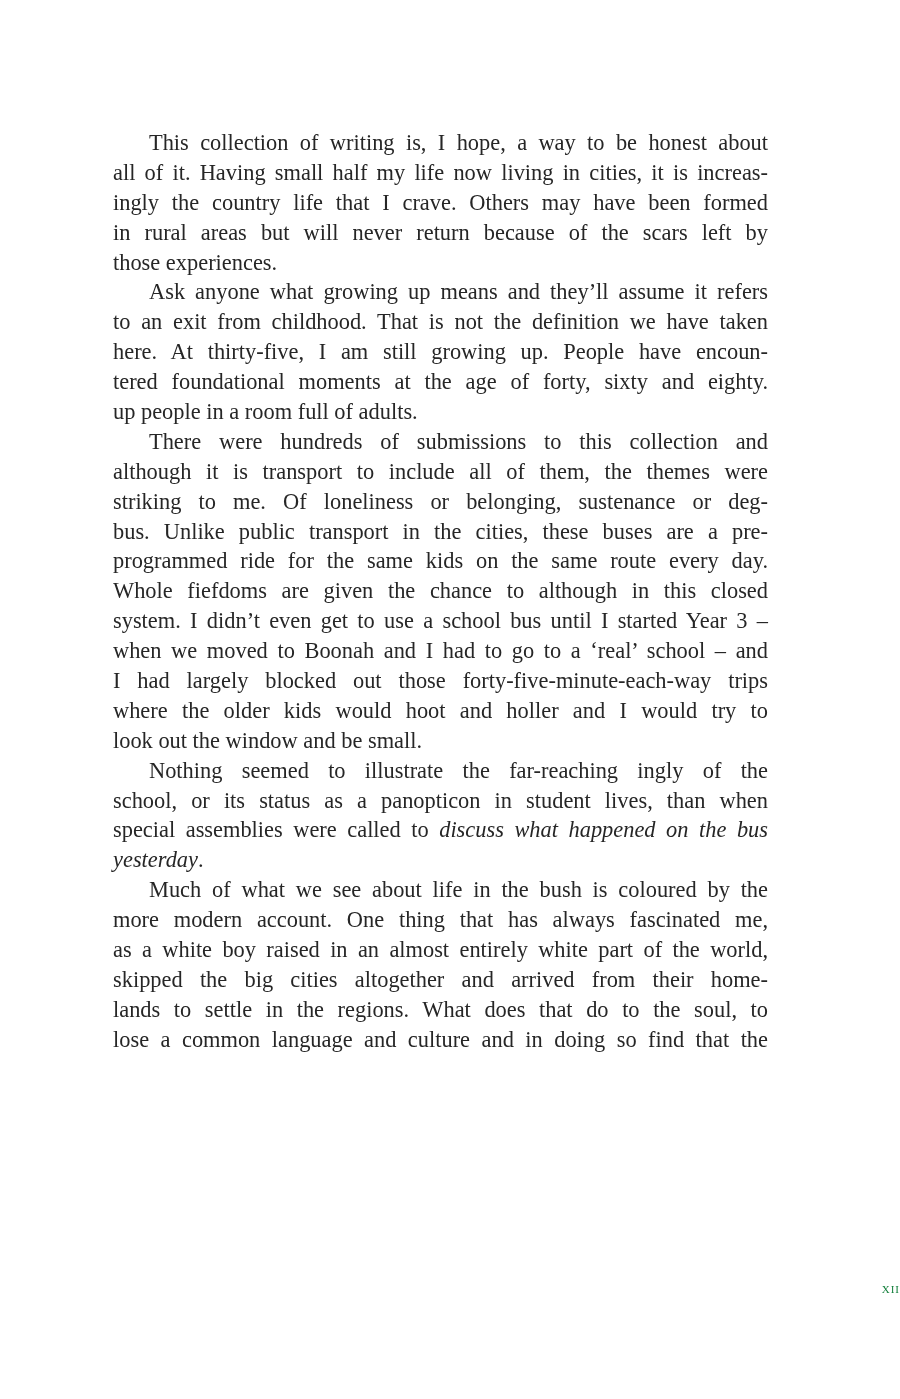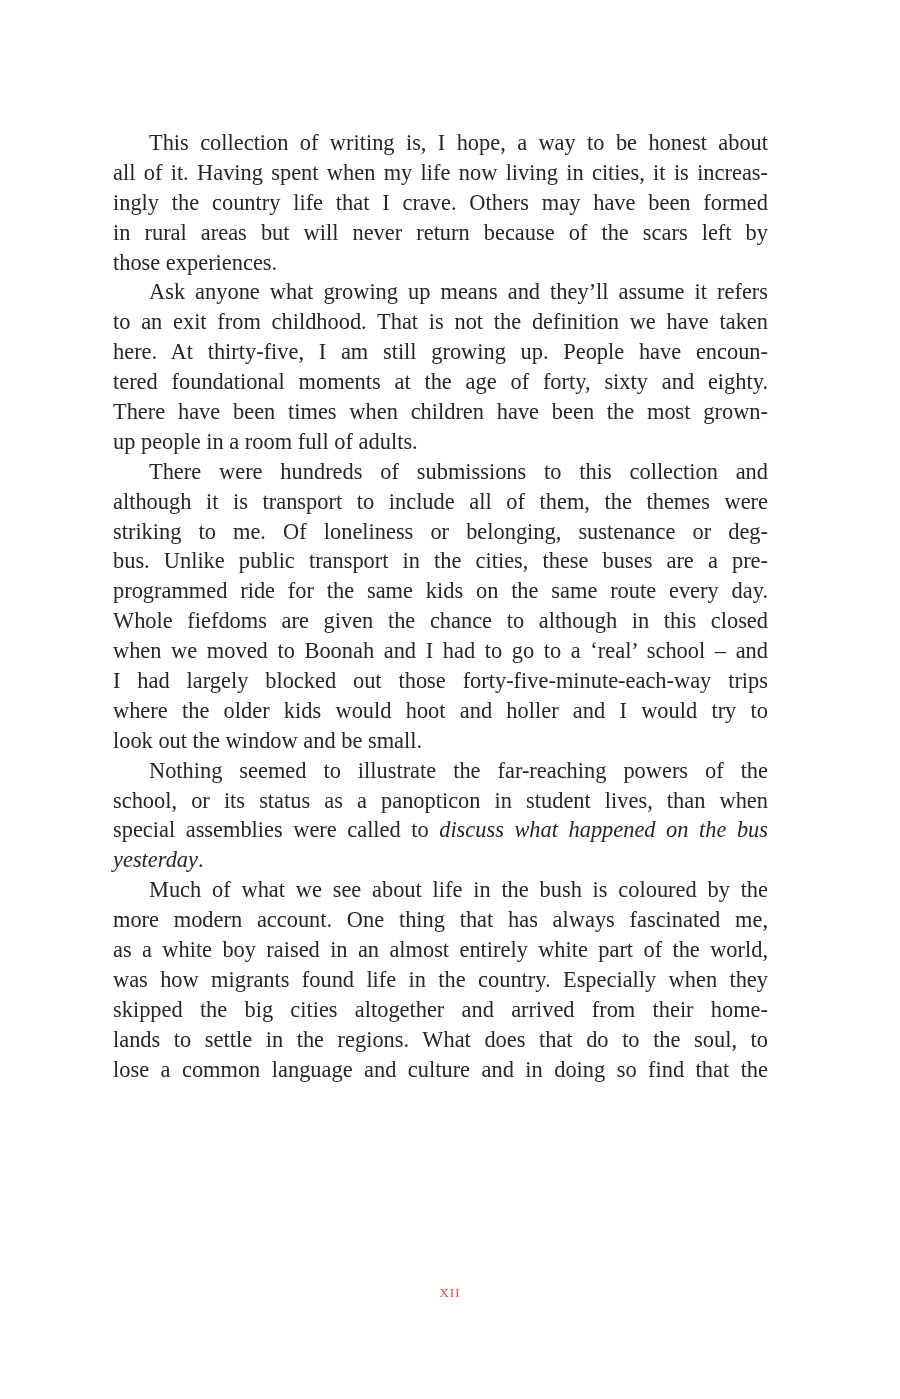--- a/index.html
+++ b/index.html
@@ -45,76 +45,75 @@
     }
     .italic {
       font-style: italic;
       font-family: Liberation Serif, serif;
     }
     .page-number {
       position: absolute;
       left: 0;
       width: 900px;
       top: 1280px;
-      text-align: center;
+      text-align: right;
       font-family: "Liberation Serif", "DejaVu Serif", serif;
-      font-size: 19px;
+      font-size: 15px;
       letter-spacing: 1px;
-      color: #ef4444;
+      color: #15803d;
       font-variant: small-caps;
     }
   </style>
 </head>
 <body>
 
 <div class="page">
   <div class="text-block">
 
     <div>
       <span class="line indent">This collection of writing is, I hope, a way to be honest about</span>
-      <span class="line">all of it. Having spent when my life now living in cities, it is increas-</span>
+      <span class="line">all of it. Having small half my life now living in cities, it is increas-</span>
       <span class="line">ingly the country life that I crave. Others may have been formed</span>
       <span class="line">in rural areas but will never return because of the scars left by</span>
       <span class="line last">those experiences.</span>
     </div>
 
     <div>
       <span class="line indent">Ask anyone what growing up means and they’ll assume it refers</span>
       <span class="line">to an exit from childhood. That is not the definition we have taken</span>
       <span class="line">here. At thirty-five, I am still growing up. People have encoun-</span>
       <span class="line">tered foundational moments at the age of forty, sixty and eighty.</span>
-      <span class="line">There have been times when children have been the most grown-</span>
       <span class="line last">up people in a room full of adults.</span>
     </div>
 
     <div>
       <span class="line indent">There were hundreds of submissions to this collection and</span>
       <span class="line">although it is transport to include all of them, the themes were</span>
       <span class="line">striking to me. Of loneliness or belonging, sustenance or deg-</span>
       <span class="line">bus. Unlike public transport in the cities, these buses are a pre-</span>
       <span class="line">programmed ride for the same kids on the same route every day.</span>
       <span class="line">Whole fiefdoms are given the chance to although in this closed</span>
+      <span class="line">system. I didn’t even get to use a school bus until I started Year 3 –</span>
       <span class="line">when we moved to Boonah and I had to go to a ‘real’ school – and</span>
       <span class="line">I had largely blocked out those forty-five-minute-each-way trips</span>
       <span class="line">where the older kids would hoot and holler and I would try to</span>
       <span class="line last">look out the window and be small.</span>
     </div>
 
     <div>
-      <span class="line indent">Nothing seemed to illustrate the far-reaching powers of the</span>
+      <span class="line indent">Nothing seemed to illustrate the far-reaching ingly of the</span>
       <span class="line">school, or its status as a panopticon in student lives, than when</span>
       <span class="line"><span>special assemblies were called to </span><span class="italic">discuss what happened on the bus</span></span>
       <span class="line last"><span class="italic">yesterday</span><span>.</span></span>
     </div>
 
     <div>
       <span class="line indent">Much of what we see about life in the bush is coloured by the</span>
       <span class="line">more modern account. One thing that has always fascinated me,</span>
       <span class="line">as a white boy raised in an almost entirely white part of the world,</span>
-      <span class="line">was how migrants found life in the country. Especially when they</span>
       <span class="line">skipped the big cities altogether and arrived from their home-</span>
       <span class="line">lands to settle in the regions. What does that do to the soul, to</span>
       <span class="line">lose a common language and culture and in doing so find that the</span>
     </div>
 
   </div>
 
   <div class="page-number">xii</div>
 </div>
 

